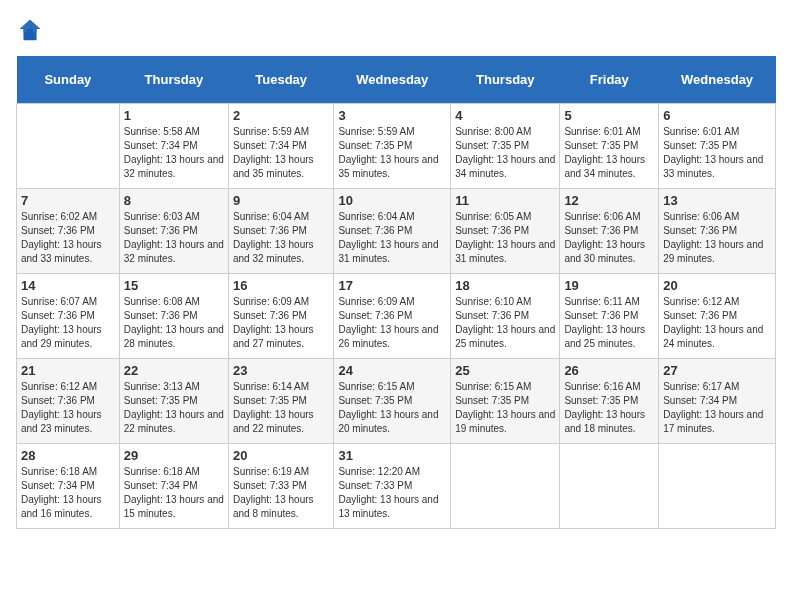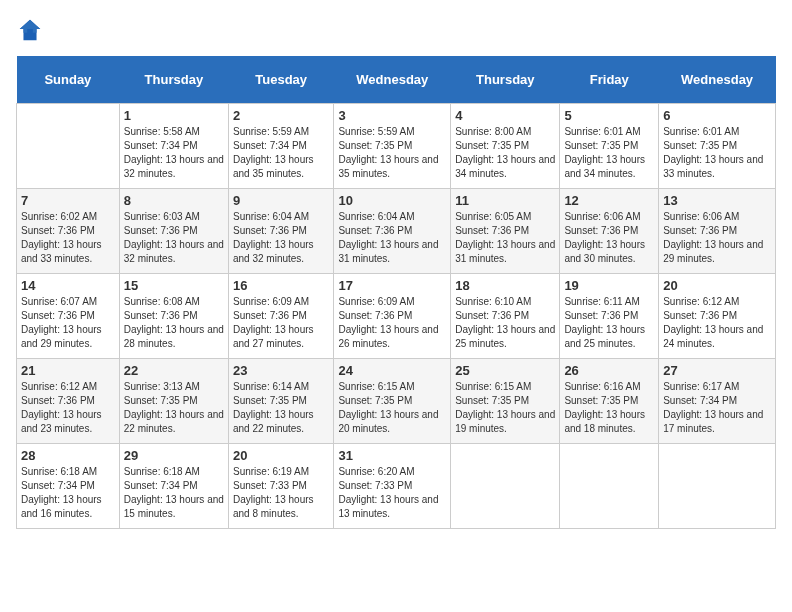--- a/index.html
+++ b/index.html
@@ -370,21 +370,21 @@
           <span class="day-number">20</span>
           <div class="day-info">
             <div>Sunrise: 6:19 AM</div>
             <div>Sunset: 7:33 PM</div>
             <div>Daylight: 13 hours and 8 minutes.</div>
           </div>
         </td>
         <td>
           <span class="day-number">31</span>
           <div class="day-info">
-            <div>Sunrise: 6:20 AM</div>
+            <div>Sunrise: 12:20 AM</div>
             <div>Sunset: 7:33 PM</div>
             <div>Daylight: 13 hours and 13 minutes.</div>
           </div>
         </td>
         <td class="empty-cell"></td>
         <td class="empty-cell"></td>
         <td class="empty-cell"></td>
       </tr>
     </tbody>
 </table>

